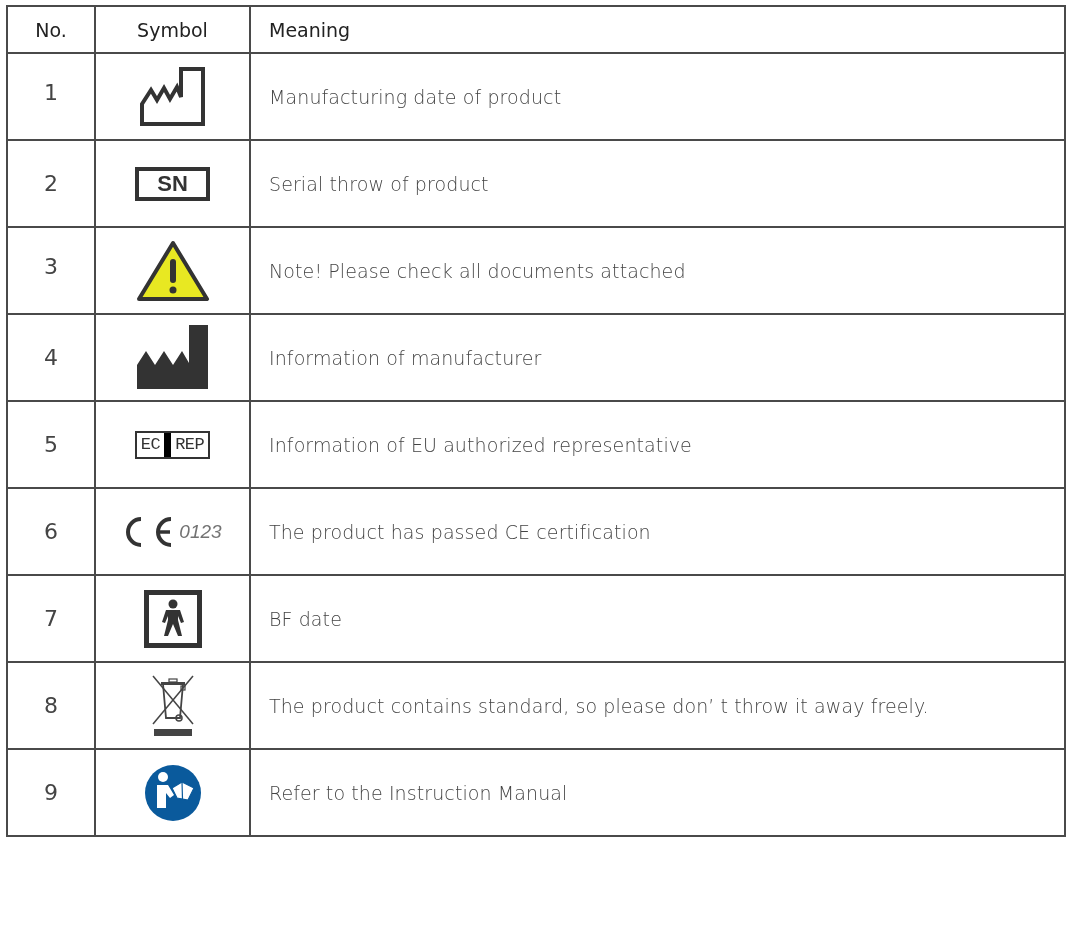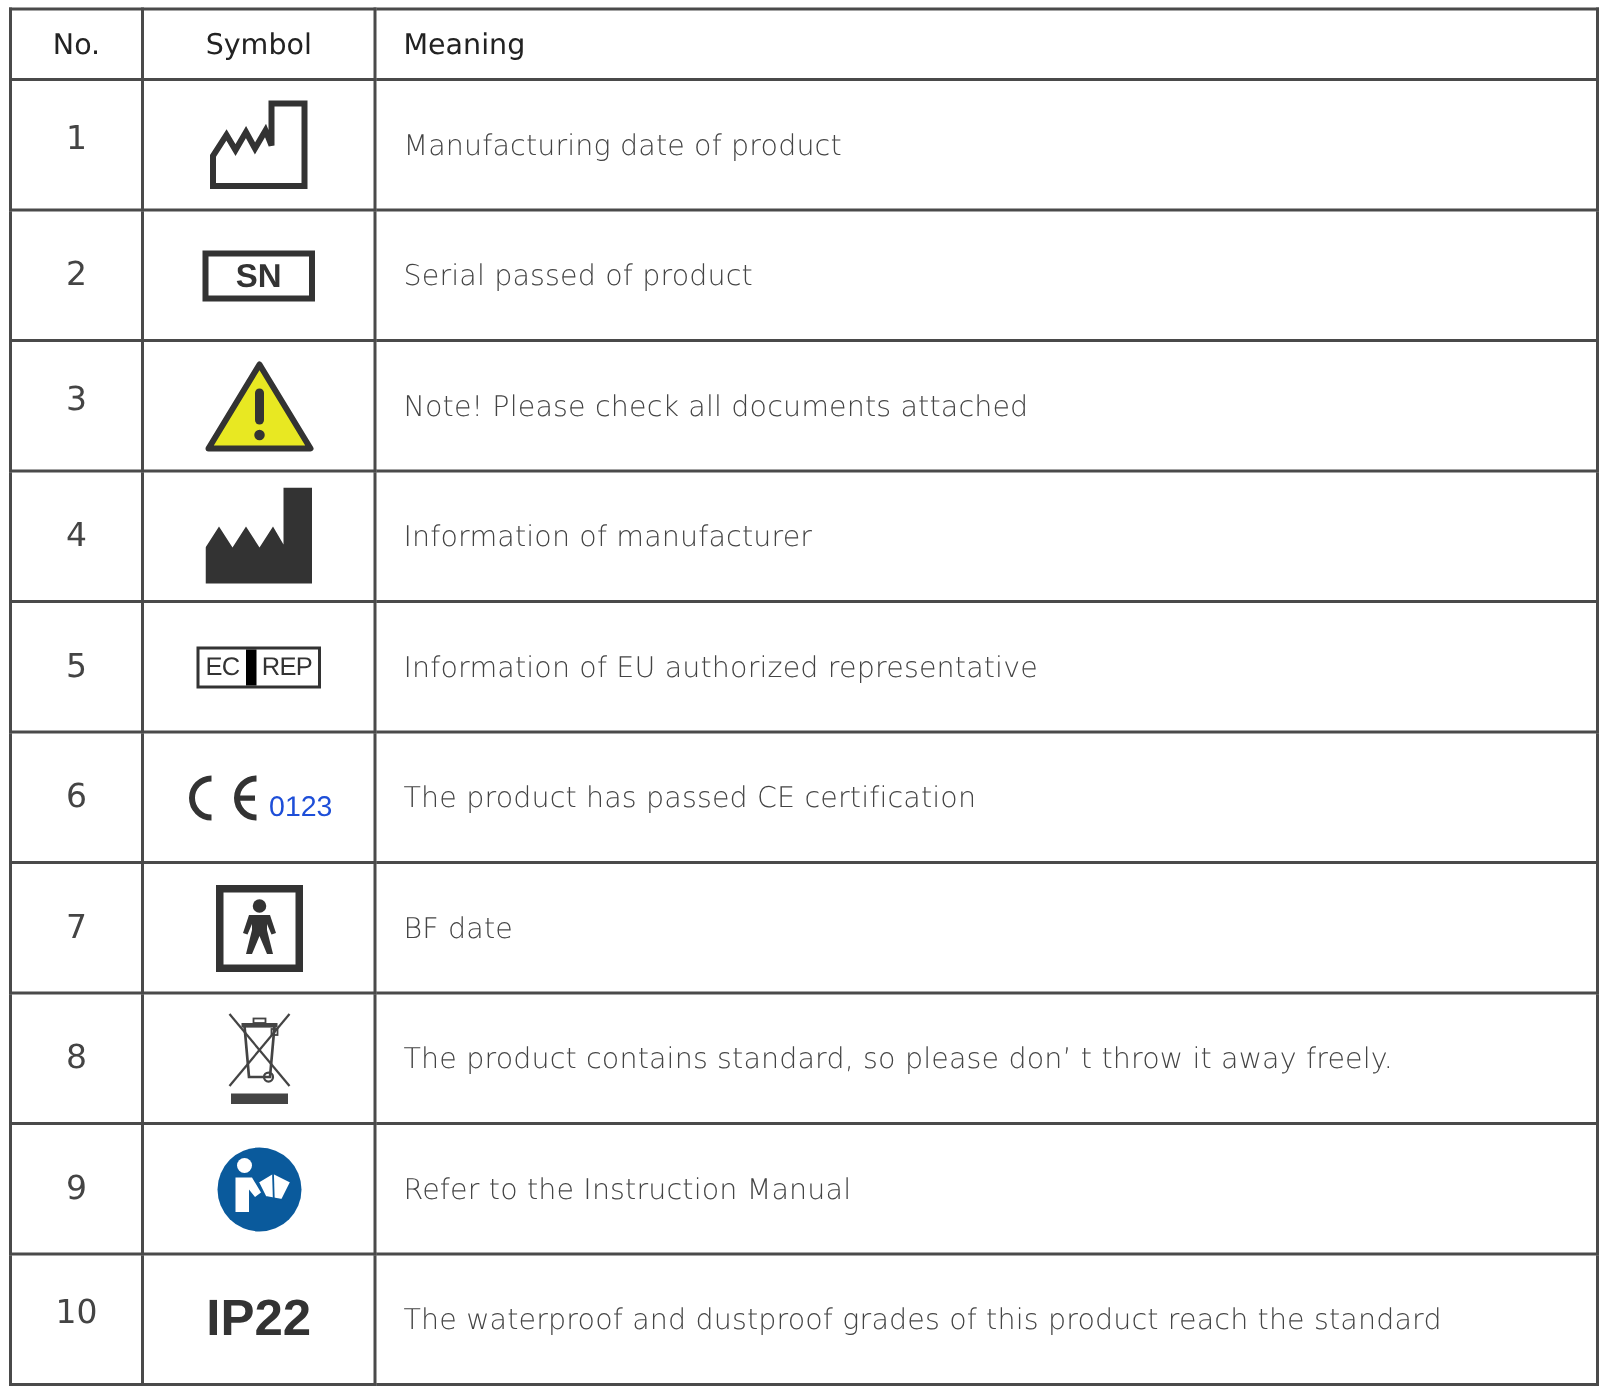--- a/index.html
+++ b/index.html
@@ -8,24 +8,24 @@
   table.sym td, table.sym th { border: 2px solid #4a4a4a; padding: 0; }
   table.sym th { height: 45px; font-weight: normal; font-size: 19px; color: #222; }
   th.c-no, td.c-no { width: 86px; text-align: center; border-radius: 22px; }
   th.c-sym, td.c-sym { width: 153px; text-align: center; }
   th.c-mean { text-align: left; padding-left: 18px !important; }
   td.c-mean { text-align: left; padding-left: 18px !important; font-size: 19px; color: #444; font-weight: 300; letter-spacing: 0.1px; border-radius: 31px; }
   td.c-no { font-size: 22px; color: #444; }
   table.sym tbody tr { height: 87px; }
   .sym-wrap { display: flex; align-items: center; justify-content: center; height: 84px; }
   .sn-box { border: 4px solid #333; width: 75px; height: 34px; display: flex; align-items: center; justify-content: center; font-family: "Liberation Sans", sans-serif; font-weight: bold; font-size: 22px; color: #333; box-sizing: border-box; }
-  .ecrep { display: flex; border: 2px solid #333; height: 28px; box-sizing: border-box; font-family: Liberation Sans, sans-serif; font-size: 17px; color: #333; }
+  .ecrep { display: flex; border: 2px solid #333; height: 28px; box-sizing: border-box; font-family: Liberation Mono, monospace; font-size: 17px; color: #333; }
   .ecrep span { padding: 0 4px; display: flex; align-items: center; letter-spacing: -0.5px; }
   .ecrep span + span { border-left: 7px solid #000000; }
-  .ce { font-family: "Liberation Sans", sans-serif; color: #1d4ed8; display: flex; align-items: flex-end; }
+  .ce { font-family: "Liberation Sans", sans-serif; color: #737373; display: flex; align-items: center; font-style: italic; }
   .ce .num { font-size: 19px; margin-left: 4px; line-height: 1; }
   .ip { font-family: "Liberation Sans", sans-serif; font-weight: bold; font-size: 34px; color: #333; }
   tr.row-1 td.c-no, tr.row-3 td.c-no, tr.row-10 td.c-no { vertical-align: top; padding-top: 26px; }
   tr.row-2 td.c-no, tr.row-5 td.c-no, tr.row-6 td.c-no, tr.row-7 td.c-no, tr.row-8 td.c-no, tr.row-9 td.c-no, tr.row-4 td.c-no { vertical-align: middle; }
 </style>
 </head>
 <body>
 
 <table class="sym">
   <thead>
@@ -47,21 +47,21 @@
         </td>
       <td class="c-mean">Manufacturing date of product</td>
     </tr>
     <tr class="row-2">
       <td class="c-no">2</td>
       <td class="c-sym">
           <div class="sym-wrap">
         <div class="sn-box">SN</div>
           </div>
         </td>
-      <td class="c-mean">Serial passed of product</td>
+      <td class="c-mean">Serial throw of product</td>
     </tr>
     <tr class="row-3">
       <td class="c-no">3</td>
       <td class="c-sym">
           <div class="sym-wrap">
         <svg width="74" height="64" viewBox="0 0 74 64">
           <path d="M37 4 L71 60 H3 Z" fill="#e8e822" stroke="#333" stroke-width="4" stroke-linejoin="round"></path>
           <rect x="34" y="20" width="6" height="24" rx="3" fill="#333"></rect>
           <circle cx="37" cy="51" r="3.5" fill="#333"></circle>
         </svg>
@@ -147,23 +147,14 @@
           <circle cx="29" cy="29" r="28" fill="#0a5a9c"></circle>
           <circle cx="19" cy="13" r="5" fill="#fff"></circle>
           <path d="M13 21 H24 L30 31 L26 34 L22 29 V44 H13 Z" fill="#fff"></path>
           <path d="M28 24 L38 18 L50 24 L44 36 L33 34 Z" fill="#fff" stroke="#0a5a9c" stroke-width="1.2"></path>
           <line x1="38" y1="18" x2="38.5" y2="35" stroke="#0a5a9c" stroke-width="1.2"></line>
         </svg>
           </div>
         </td>
       <td class="c-mean">Refer to the Instruction Manual</td>
     </tr>
-    <tr class="row-10">
-      <td class="c-no">10</td>
-      <td class="c-sym">
-          <div class="sym-wrap">
-        <span class="ip">IP22</span>
-          </div>
-        </td>
-      <td class="c-mean">The waterproof and dustproof grades of this product reach the standard</td>
-    </tr>
   </tbody>
 </table>
 
 </body></html>

